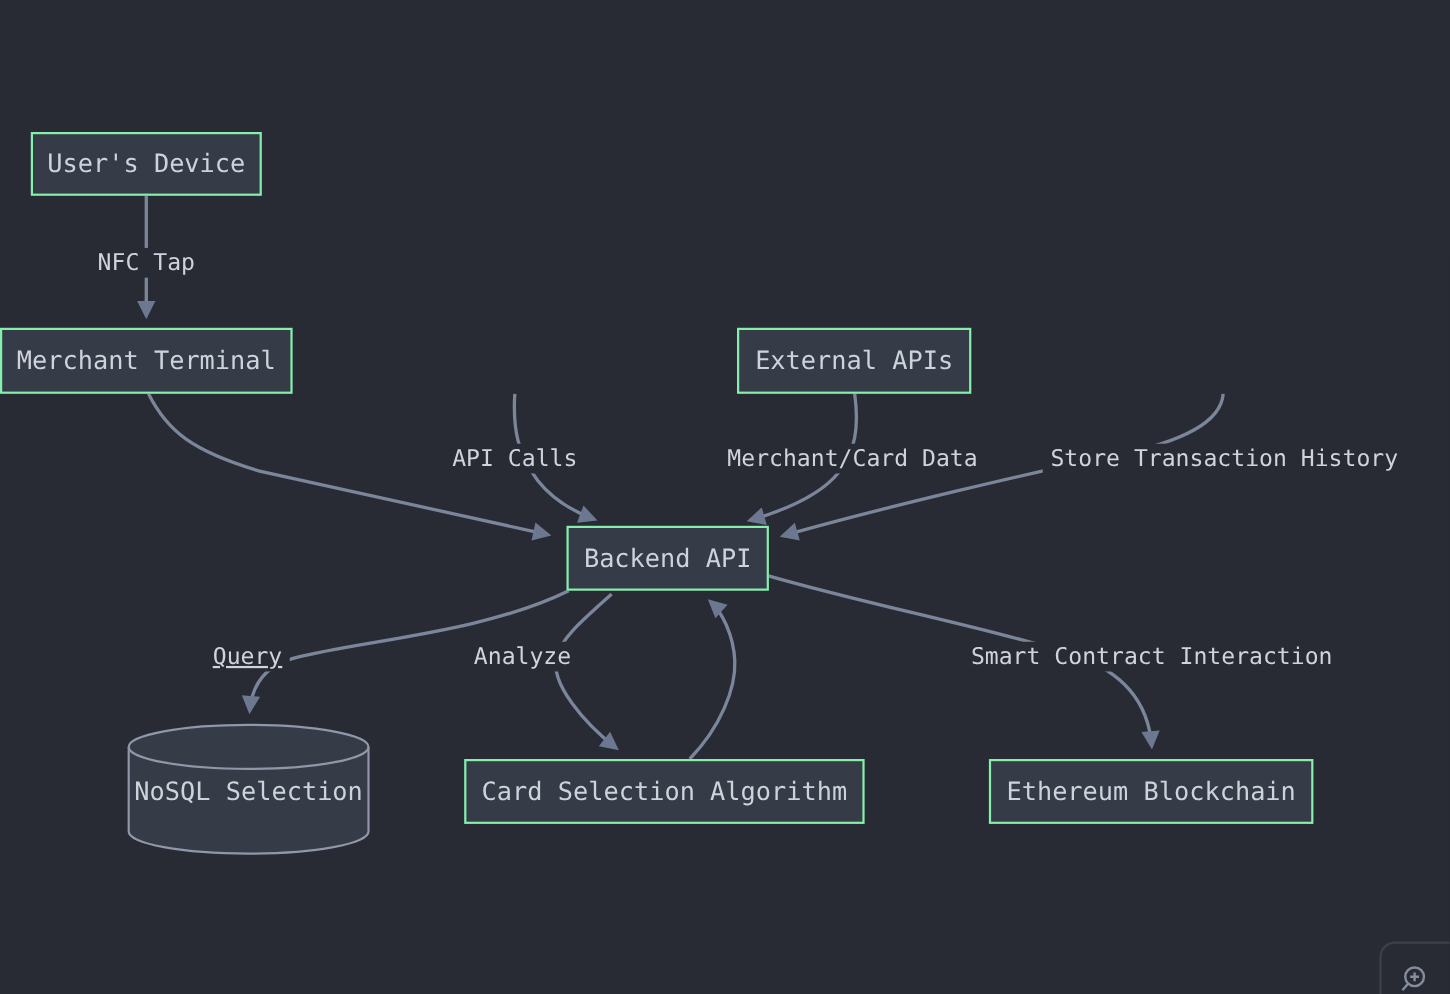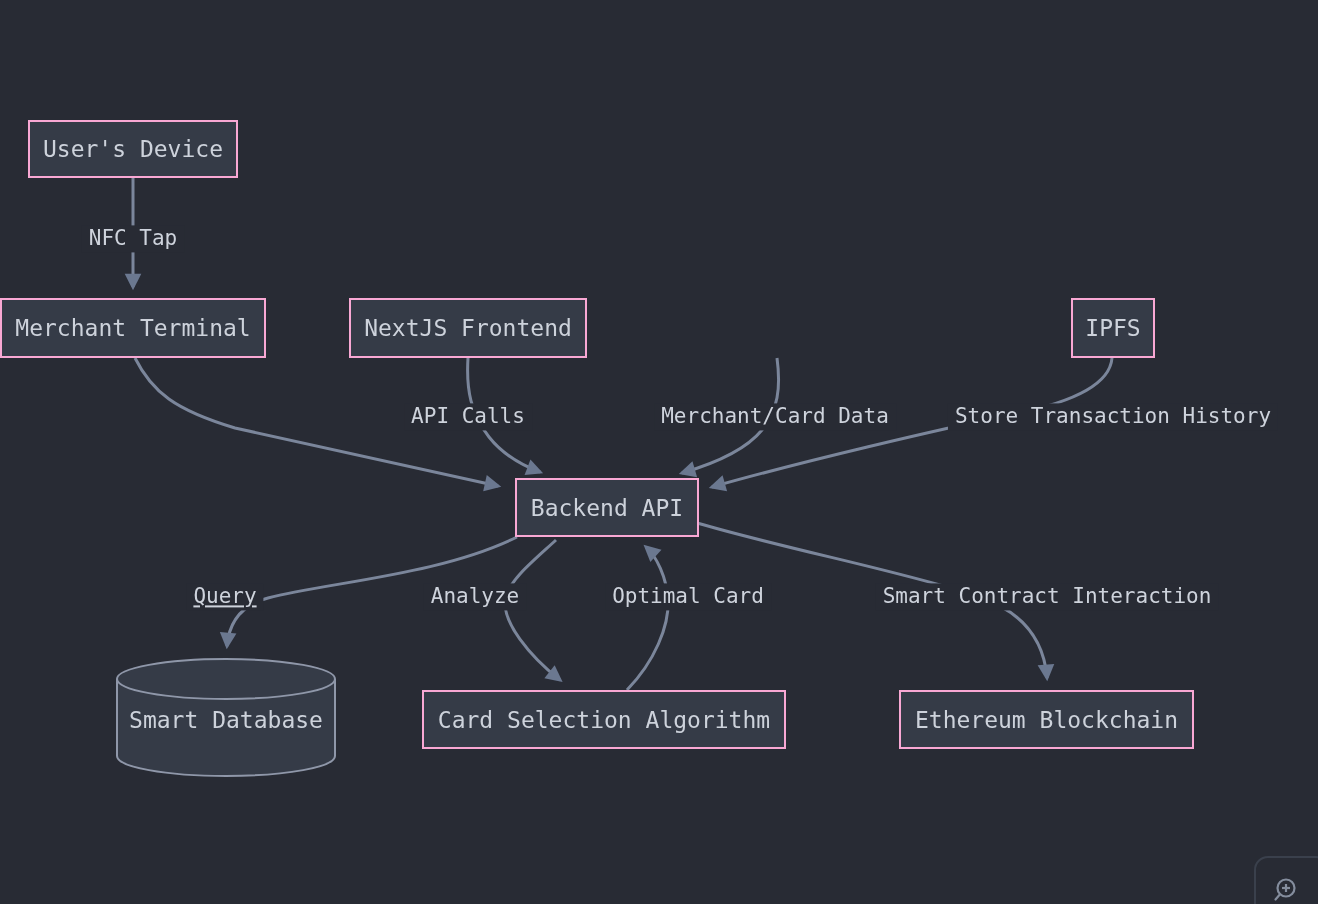--- a/index.html
+++ b/index.html
@@ -9,21 +9,21 @@
     font-family:"DejaVu Sans Mono","Liberation Mono",monospace;
   }
   svg.edge-layer { position:absolute; left:0; top:0; z-index:1; }
   .edge-label {
     position:absolute; transform:translate(-50%,-50%);
     background:#282b34; color:#ced3dc; font-size:21px; line-height:1.2;
     padding:1px 7px; white-space:nowrap; z-index:2;
   }
   .node {
     position:absolute; box-sizing:border-box; z-index:3;
-    background:#353b47; border:2px solid #f9a8d4; color:#cdd2db;
+    background:#353b47; border:2px solid #86efac; color:#cdd2db;
     font-size:23px; display:flex; align-items:center; justify-content:center;
     white-space:nowrap;
   }
   .node.cylinder { background:transparent; border:none; }
   .cylinder svg { position:absolute; left:0; top:0; }
   .cylinder .cyl-label {
     position:absolute; left:0; top:50px; width:100%; text-align:center;
     color:#cdd2db; font-size:23px;
   }
   .zoom-btn {
@@ -57,50 +57,46 @@
       <path d="M697,523 C790,550 905,572 977,596 C1022,611 1044,640 1047,678" marker-end="url(#arrow)"></path>
     </g>
   </svg>
 
   <div class="edge-label" style="left:133px; top:239px;">NFC Tap</div>
   <div class="edge-label" style="left:468px; top:417px;">API Calls</div>
   <div class="edge-label" style="left:775px; top:417px;">Merchant/Card Data</div>
   <div class="edge-label" style="left:1113px; top:417px;">Store Transaction History</div>
   <div class="edge-label" style="left:225px; top:597px;text-decoration:underline;">Query</div>
   <div class="edge-label" style="left:475px; top:597px;">Analyze</div>
-  <div class="edge-label" style="left:688px; top:597px;">Optimal Card</div>
   <div class="edge-label" style="left:1047px; top:597px;">Smart Contract Interaction</div>
 
   <div class="node" style="left:28px; top:120px; width:210px; height:58px;">
     <span>User's Device</span>
   </div>
 
   <div class="node" style="left:0px; top:298px; width:266px; height:60px;">
     <span>Merchant Terminal</span>
   </div>
 
-  <div class="node" style="left:349px; top:298px; width:238px; height:60px;">
-    <span>NextJS Frontend</span>
+
+  <div class="node" style="left:670px; top:298px; width:213px; height:60px;">
+    <span>External APIs</span>
   </div>
 
-
-  <div class="node" style="left:1071px; top:298px; width:84px; height:60px;">
-    <span>IPFS</span>
-  </div>
 
   <div class="node" style="left:515px; top:478px; width:184px; height:59px;">
     <span>Backend API</span>
   </div>
 
   <div class="node cylinder" style="left:115px; top:657px; width:222px; height:122px;">
     <svg width="222" height="122" viewBox="0 0 222 122">
       <path d="M2,22 a109,20 0 0 1 218,0 l0,77 a109,20 0 0 1 -218,0 z" fill="#353b47" stroke="#8f97a9" stroke-width="2"></path>
       <path d="M2,22 a109,20 0 0 0 218,0" fill="none" stroke="#8f97a9" stroke-width="2"></path>
     </svg>
-    <div class="cyl-label">Smart Database</div>
+    <div class="cyl-label">NoSQL Selection</div>
   </div>
 
   <div class="node" style="left:422px; top:690px; width:364px; height:59px;">
     <span>Card Selection Algorithm</span>
   </div>
 
   <div class="node" style="left:899px; top:690px; width:295px; height:59px;">
     <span>Ethereum Blockchain</span>
   </div>
 

